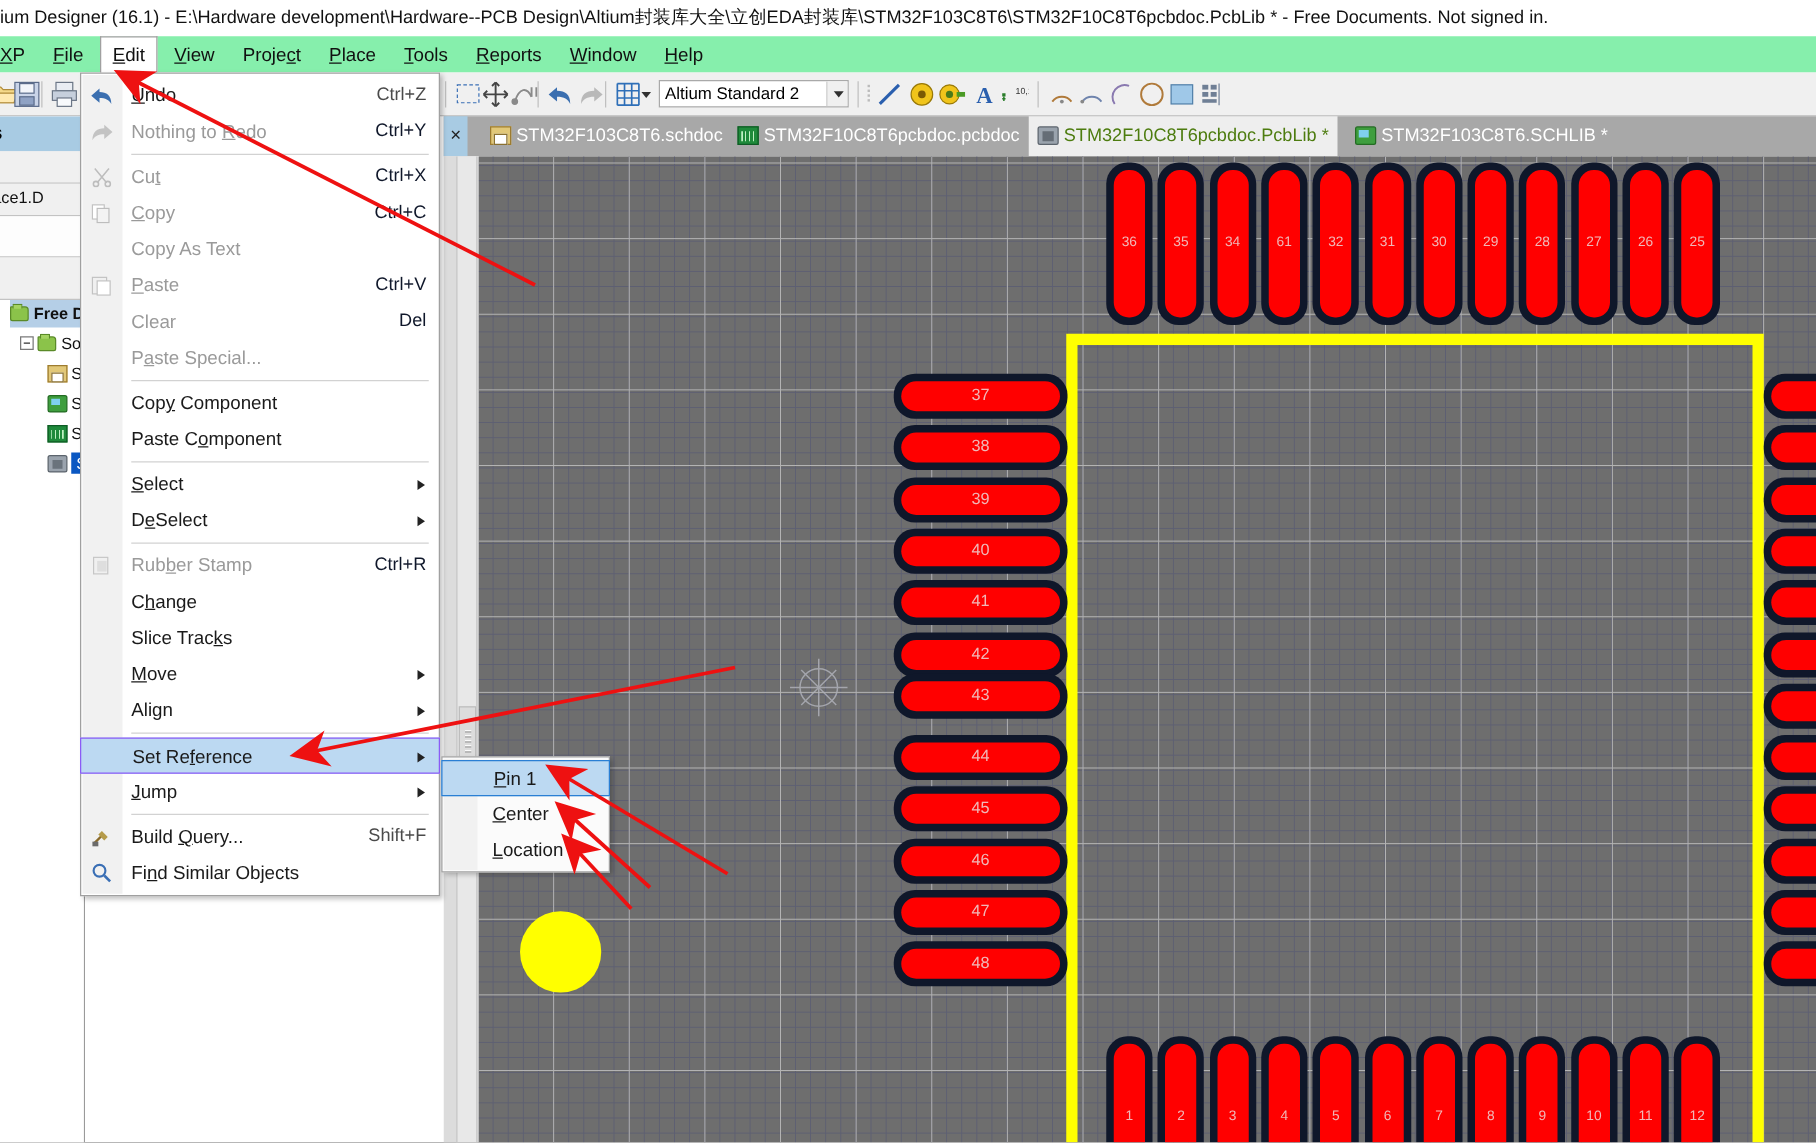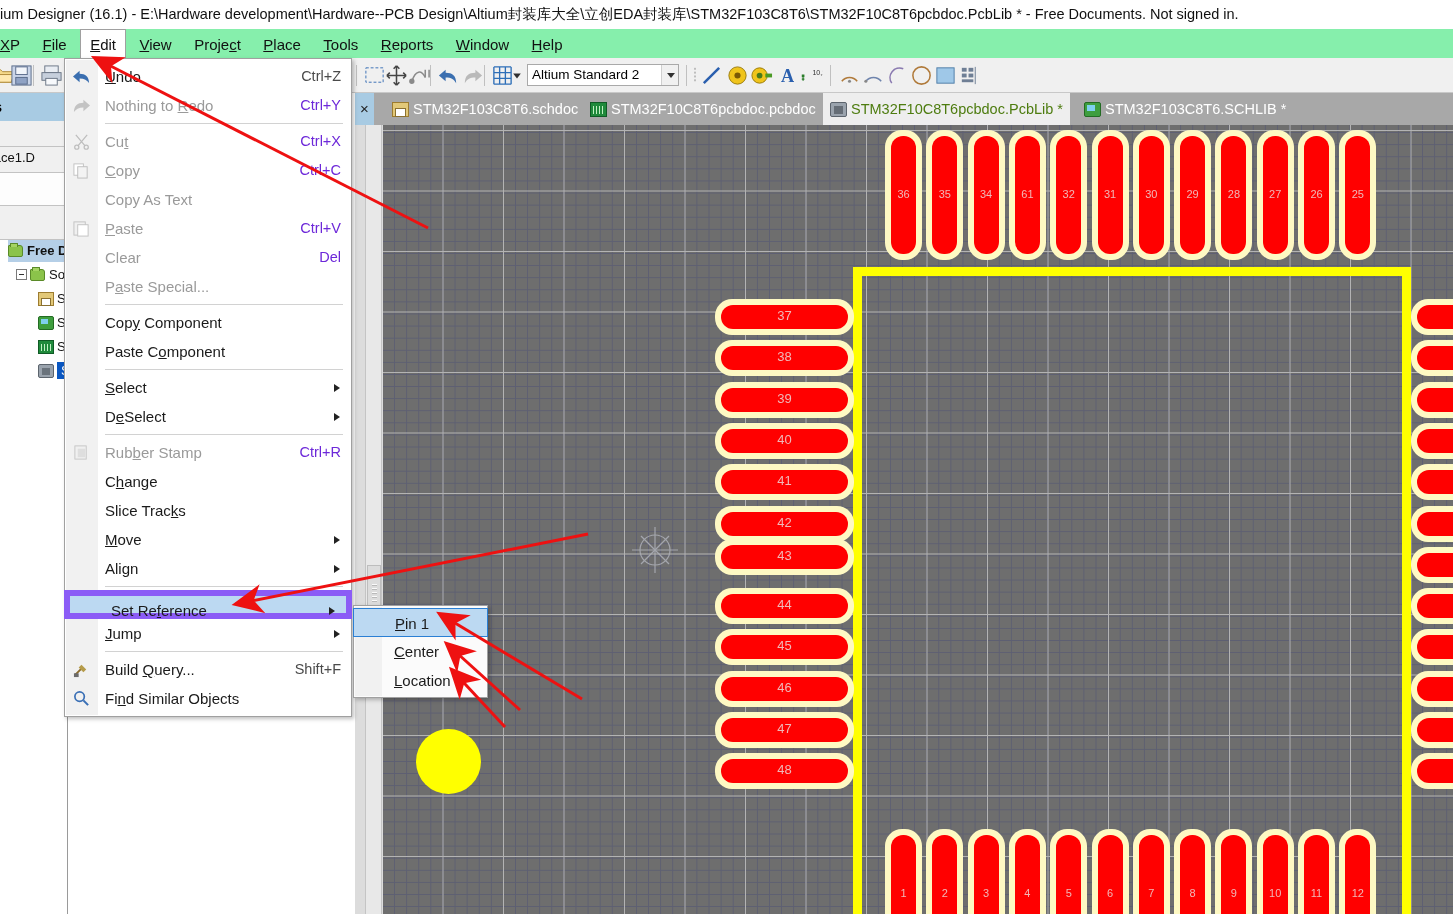--- a/index.html
+++ b/index.html
@@ -178,21 +178,21 @@
     background-position:-1px 5px;
   }
 
   
   .keepout{
     position:absolute; left:470px; top:142px; width:558px; height:688px;
     border:9px solid #ffff00; background:transparent;
   }
 
   
-  .pad{ position:absolute; background:#fef9c3; }
+  .pad{ position:absolute; background:#0f172a; }
   .pad .inner{
     position:absolute; background:#ff0000; color:#f0b8b8;
     font-size:13px; text-align:center; font-family:"Liberation Sans", sans-serif;
   }
   .pad.horiz{ border-radius:17px; }
   .pad.horiz .inner{ left:6px; top:6px; right:6px; bottom:6px; border-radius:12px; line-height:22px; }
   .pad.vert{ border-radius:17px; }
   .pad.vert .inner{ left:6px; top:6px; right:6px; bottom:6px; border-radius:12px; }
   .pad.vert .inner span{ position:absolute; left:0; right:0; font-size:11px; }
 
@@ -212,27 +212,27 @@
   .dd-gutter{
     position:absolute; left:1px; top:1px; width:32px; bottom:1px; background:#f1f1f1;
   }
   .mi{
     position:relative; height:29px; line-height:29px;
     font-size:15px; color:#1a1a1a; padding-left:40px; white-space:nowrap;
     cursor:default;
   }
   .mi.dim{ color:#9a9a9a; }
   .mi .sc{ position:absolute; right:10px; top:0; font-size:14.5px; color:#4a4a4a; }
-  .mi.dim .sc{ color:#6d28d9; }
+  .mi.dim .sc{ color:#0f172a; }
   .mi .arrow{
     position:absolute; right:11px; top:11px;
     border-top:4.5px solid transparent; border-bottom:4.5px solid transparent;
     border-left:6px solid #222;
   }
-  .mi.hl{ background:#bcd9f2; border:6px solid #8b5cf6; margin:0 -1px; padding-left:41px; }
+  .mi.hl{ background:#bcd9f2; border:1px solid #8b5cf6; margin:0 -1px; padding-left:41px; }
   .sep{ height:1px; background:#d2d2d2; margin:3px 8px 3px 40px; }
   .mi u{ text-decoration:underline; }
   .gi{ position:absolute; left:7px; top:6px; width:19px; height:17px; }
 
   
   .submenu{
     position:absolute; left:353px; top:605px; width:135px;
     background:#fbfbfb; border:1px solid #a0a0a0;
     box-shadow:2px 2px 4px rgba(0,0,0,0.25); z-index:65; padding:2px 0;
   }

